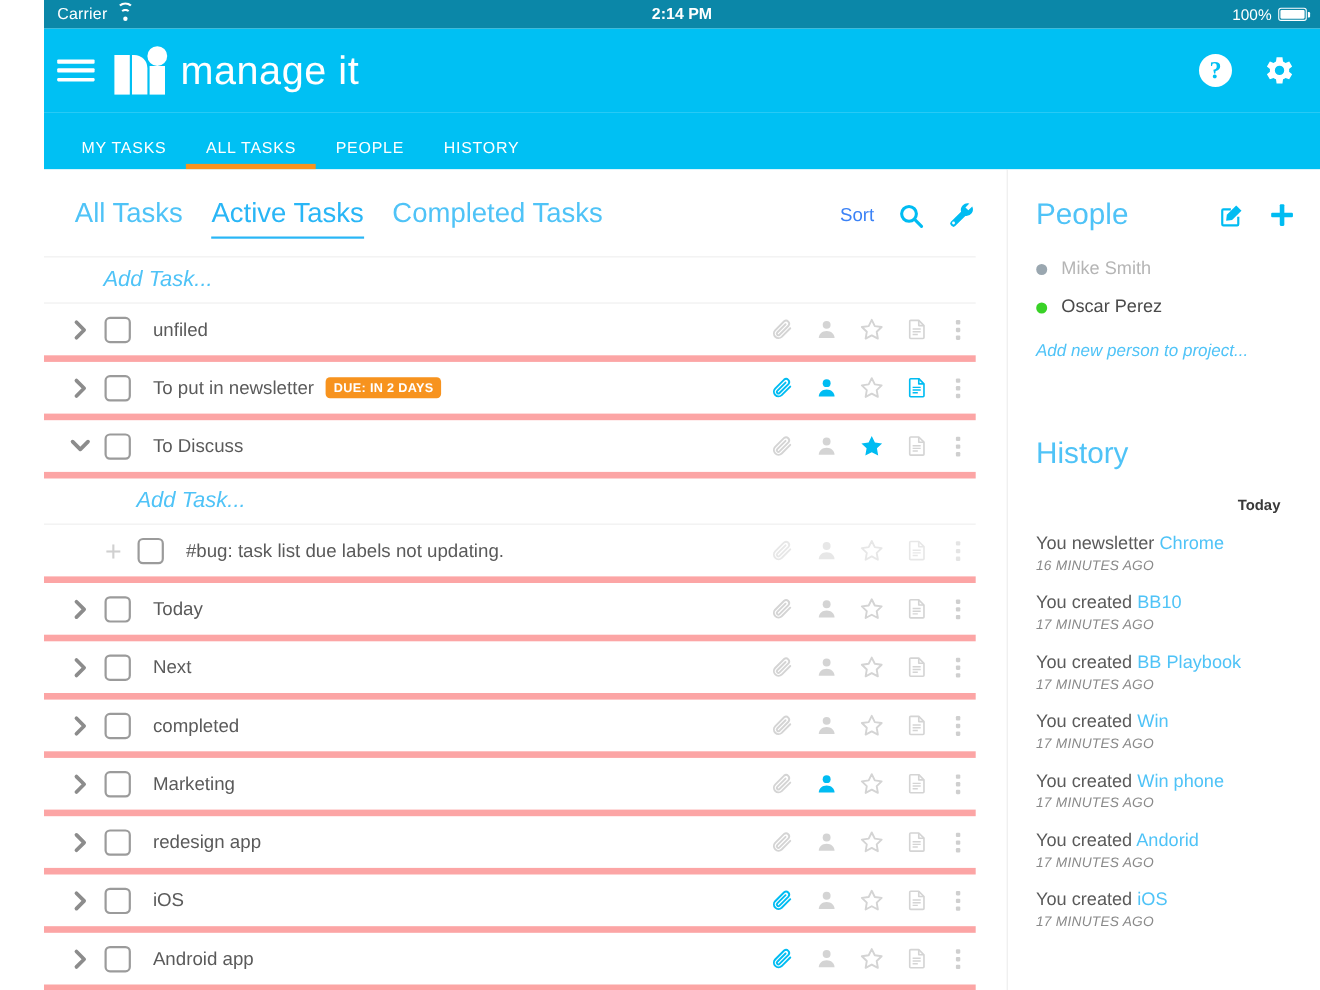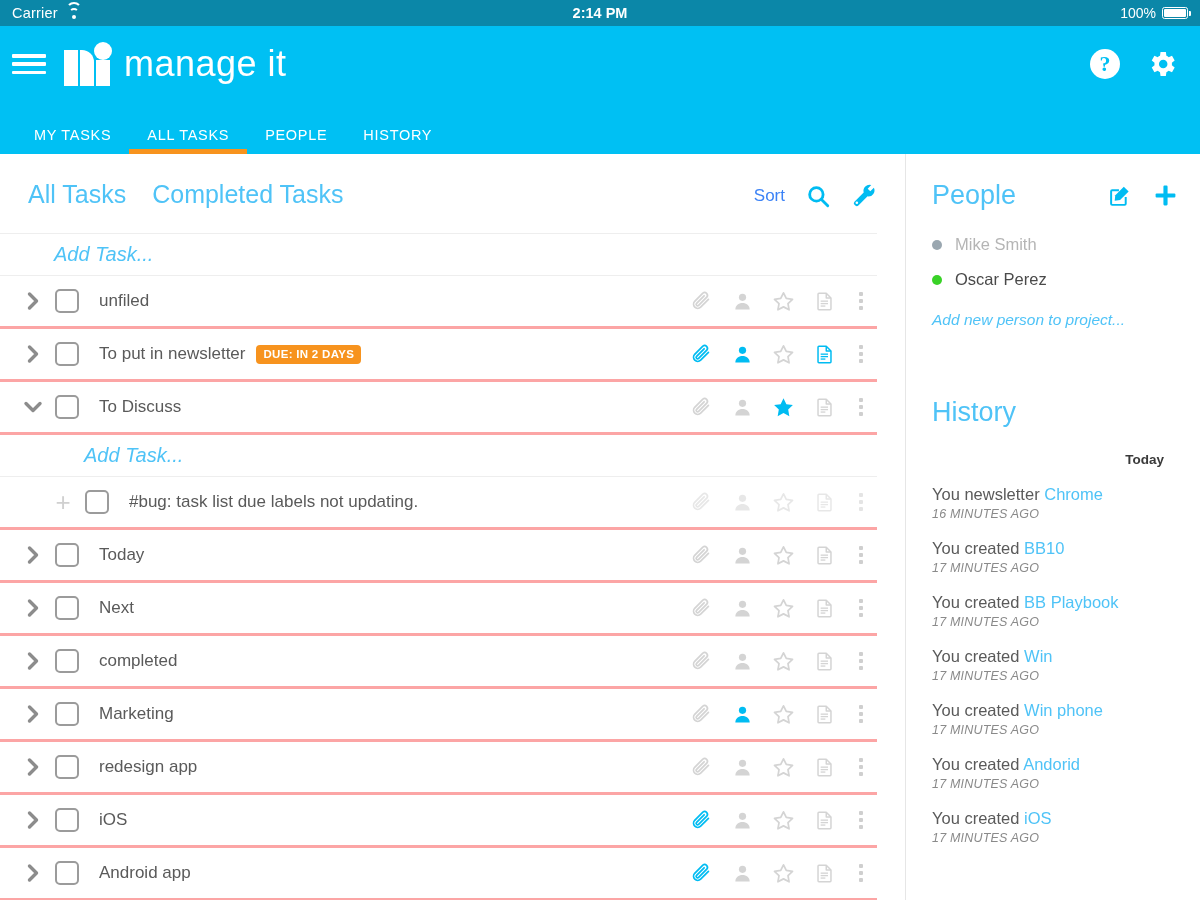--- a/index.html
+++ b/index.html
@@ -2,21 +2,21 @@
 <html><head>
 <meta charset="utf-8">
 <style>
   * { box-sizing: border-box; margin: 0; padding: 0; }
   html, body {
     width: 1200px; height: 900px;
     background: #ffffff;
     font-family: "Liberation Sans", sans-serif;
     overflow: hidden;
   }
-  #app { position: relative; width: 1200px; height: 900px; background:#fff; }
+  #app { position: relative; width: 1200px; height: 900px; background:#fff;padding-left:40px; }
 
   
   .statusbar {
     height: 26px; background: #0b87a8; color: #ffffff;
     display: flex; align-items: center; padding: 0 12px;
     font-size: 14px; position: relative;
   }
   .sb-left { display: flex; align-items: center; gap: 8px; }
   .sb-carrier { font-size: 14.5px; letter-spacing: .2px; }
   .wifi-icon { display:inline-block; width:16px; height:12px; position:relative; }
@@ -81,21 +81,21 @@
   .sort-label { color:#3b82f6; font-size:17px; font-weight:300; cursor:pointer; }
   .icon-search, .icon-wrench { cursor:pointer; }
 
   
   .tasklist { margin: 16px 28px 0 0; }
   .addtask-row { border-top:1px solid #eeeeee; border-bottom:1px solid #eeeeee;
      padding: 9px 0 9px 54px; }
   .addtask-row.nested { padding-left: 84px; border-top:none; }
   .addtask-text { color:#4fc3f7; font-size:20px; font-style:italic; cursor:pointer; }
 
-  .task-row { display:flex; align-items:center; height:53px; border-bottom:3px solid #fca5a5;
+  .task-row { display:flex; align-items:center; height:53px; border-bottom:6px solid #fca5a5;
      padding-left: 20px; }
   .task-row.nested { padding-left: 50px; }
   .chev { width: 26px; display:flex; align-items:center; justify-content:center; cursor:pointer;
      color:#8c8c8c; }
   .chev.plus { color:#d0d0d0; font-size:26px; line-height:1; font-weight:300; }
   .chev svg { display:block; }
   .cbox { width: 24px; height: 24px; border:2px solid #9b9b9b; border-radius:5px;
      margin-left: 9px; cursor:pointer; background:#fff; flex:none; }
   .task-title { margin-left: 20px; font-size:17px; color:#5a5a5a; font-weight:400; white-space:nowrap; }
   .due-badge { margin-left: 11px; background:#f7931e; color:#fff; font-size:11.5px; font-weight:600;
@@ -178,20 +178,21 @@
     <div class="navtab">PEOPLE</div>
     <div class="navtab">HISTORY</div>
   </div>
 
   <div class="body">
 
     <div class="main">
 
       <div class="filters">
         <div class="filter">All Tasks</div>
+        <div class="filter active">Active Tasks</div>
         <div class="filter">Completed Tasks</div>
         <div class="filters-right">
           <div class="sort-label">Sort</div>
           <svg class="icon-search" width="26" height="26" viewBox="0 0 24 24" fill="none" stroke="#00bcf2" stroke-width="2.6">
             <circle cx="10.5" cy="10.5" r="6.2"></circle>
               <line x1="15.2" y1="15.2" x2="21" y2="21" stroke-linecap="round"></line>
           </svg>
           <svg class="icon-wrench" width="26" height="26" viewBox="0 0 24 24" fill="#00bcf2">
             <path d="M21.1 4.3l-3.3 3.3-2.4-2.4 3.3-3.3a5.6 5.6 0 0 0-7 6.8L3.2 17.2a2 2 0 0 0 0 2.8l.8.8a2 2 0 0 0 2.8 0l8.5-8.5a5.6 5.6 0 0 0 5.8-8zM5.4 19.4a1.2 1.2 0 1 1 0-2.4 1.2 1.2 0 0 1 0 2.4z"></path>
           </svg>

